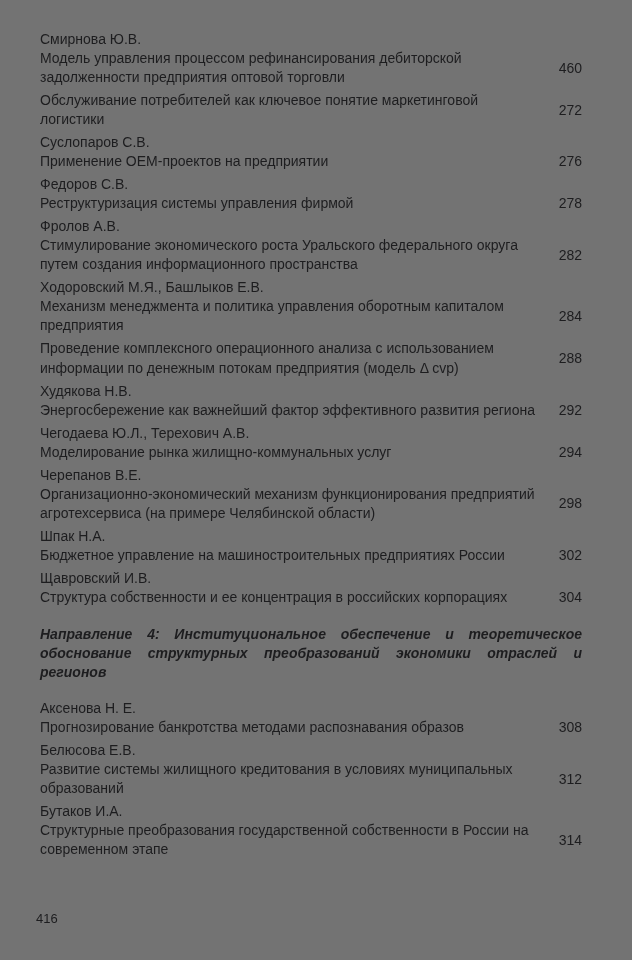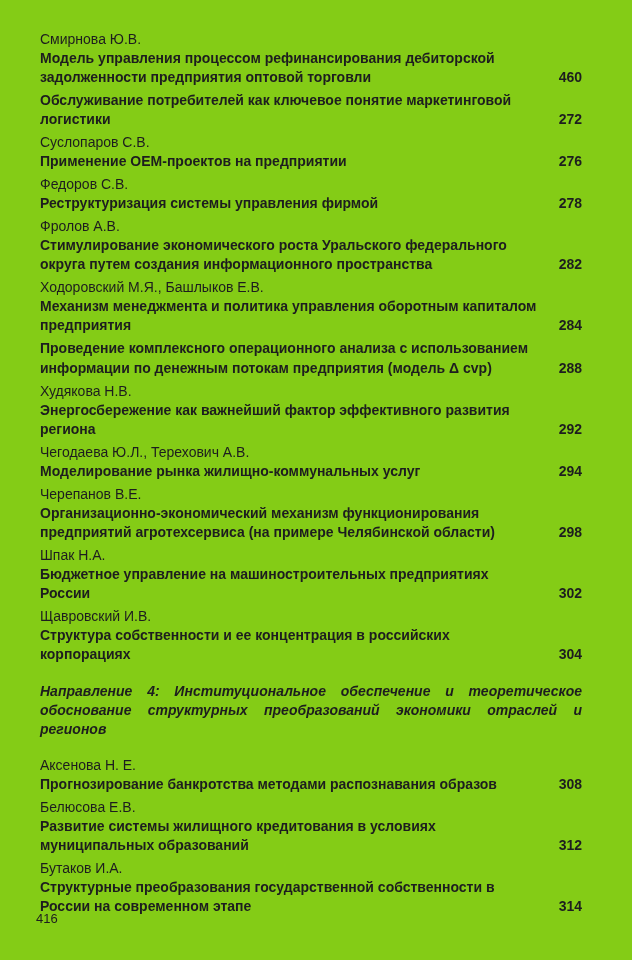--- a/index.html
+++ b/index.html
@@ -3,29 +3,29 @@
 <meta charset="utf-8">
 <style>
   html, body { margin: 0; padding: 0; }
   body {
     width: 632px; height: 960px; overflow: hidden;
     background: #f4f3ef;
   }
   .page {
     position: relative; box-sizing: border-box;
     width: 632px; height: 960px;
-    background: #84cc16;
+    background: #737373;
     padding: 30px 50px 0 40px;
     font-family: "Liberation Sans", "DejaVu Sans", sans-serif;
     font-size: 14px; line-height: 1.36;
     color: #1d1d1f;
   }
   .entry { margin-bottom: 4px; }
   .author { white-space: nowrap; }
-  .title-row { display: flex; align-items: flex-end; font-weight: bold; }
+  .title-row { display: flex; align-items: center; }
   .title { flex: 1 1 auto; max-width: 505px; padding-right: 10px; }
   .pagenum { margin-left: auto; min-width: 30px; text-align: right; }
   .heading {
     margin: 18px 0 17px 0;
     font-weight: bold; font-style: italic;
     text-align: justify;
   }
   .footer {
     position: absolute; left: 36px; bottom: 32px;
     font-size: 13px; color: #1d1d1f;

